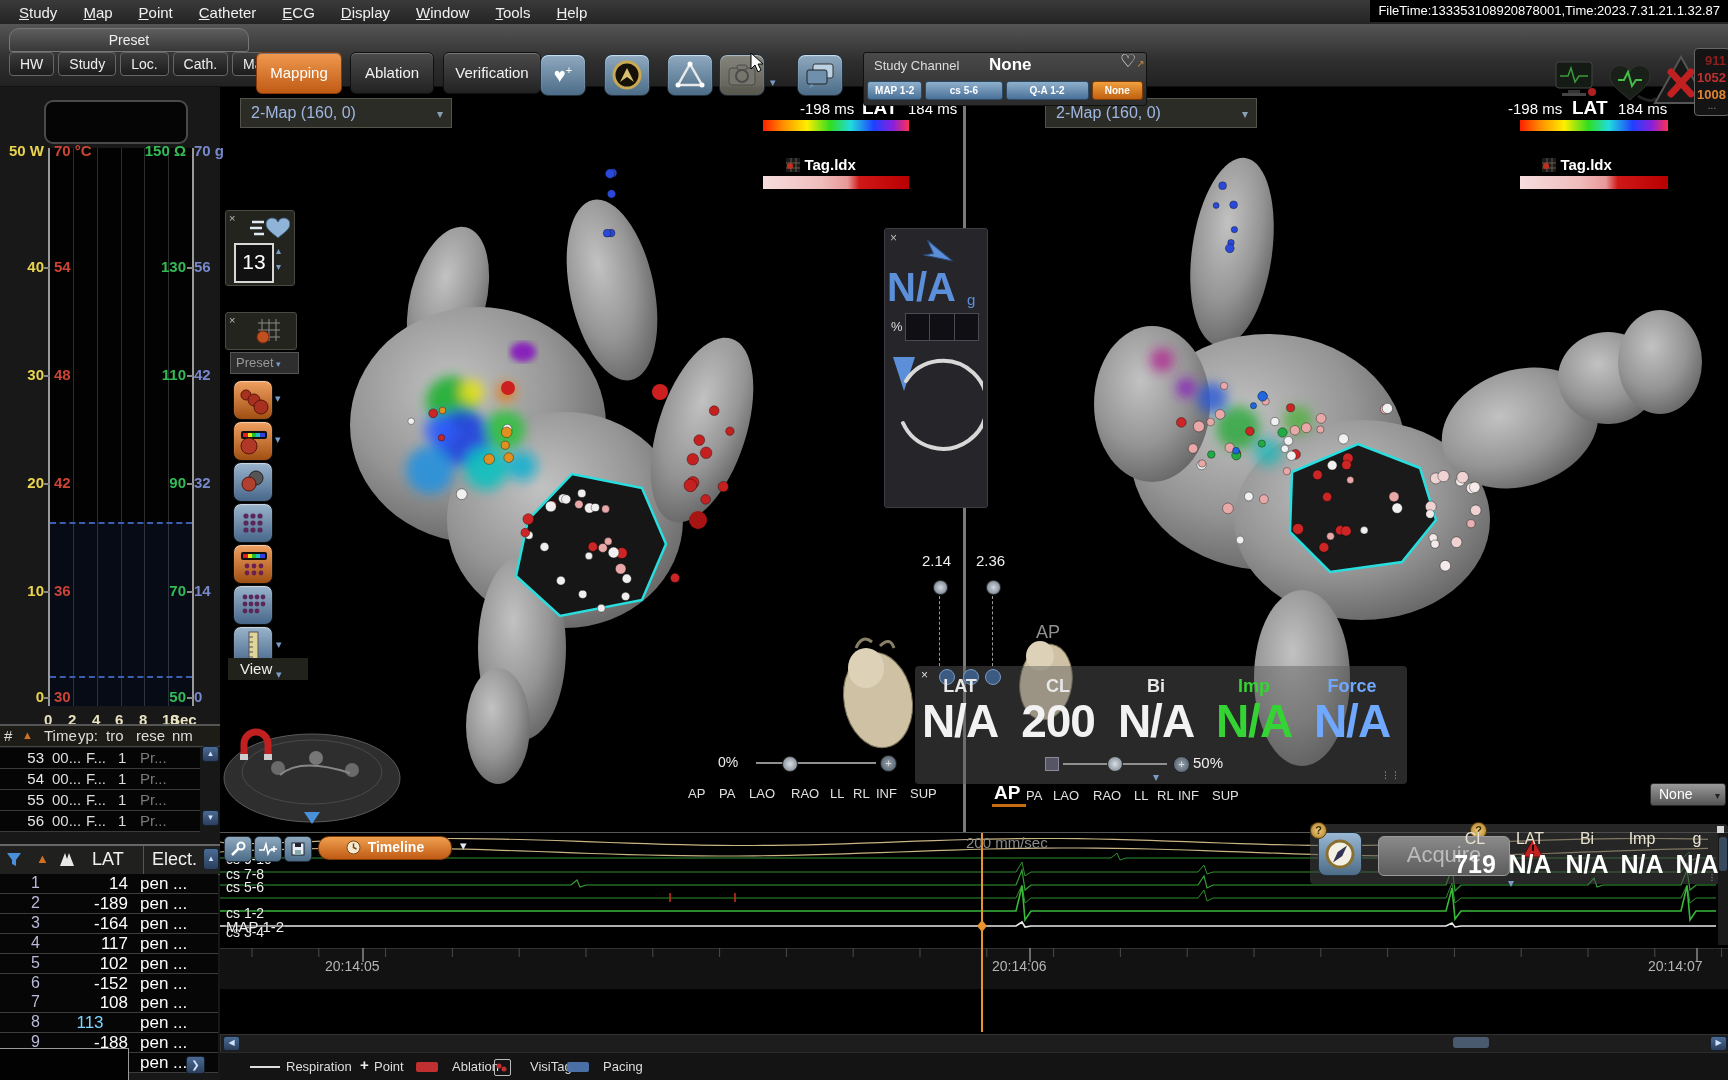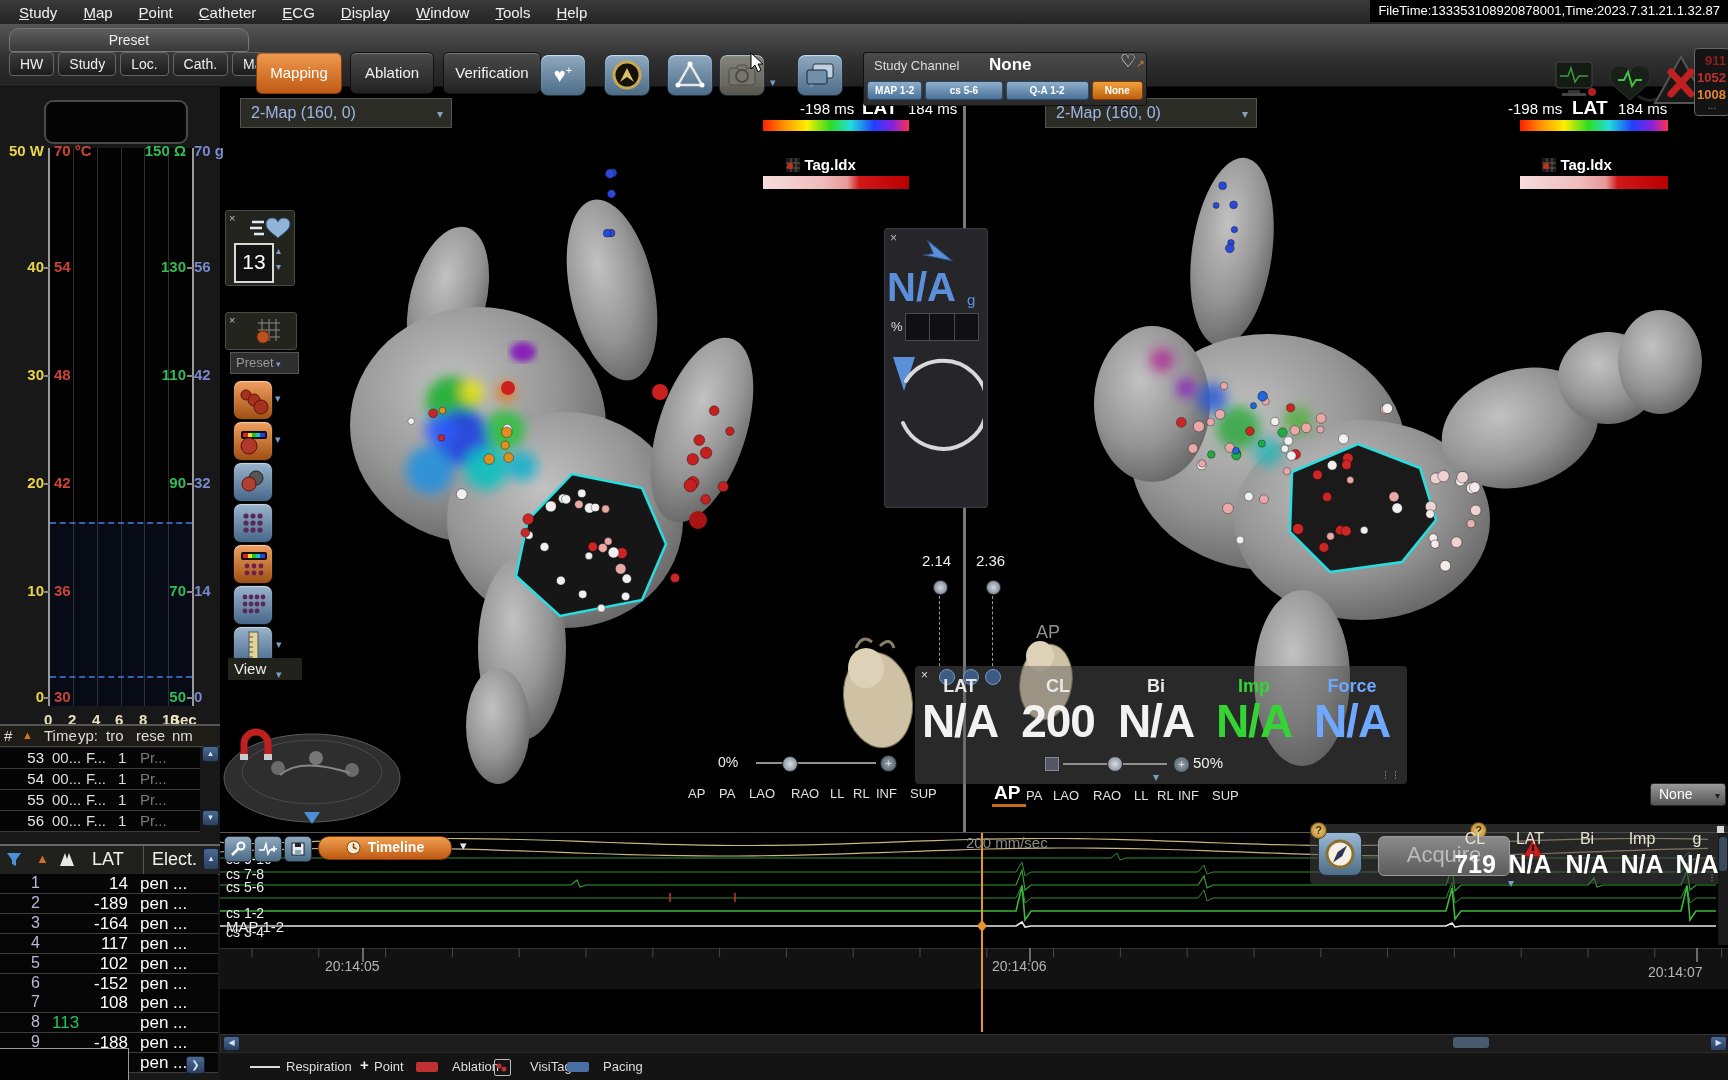--- a/index.html
+++ b/index.html
@@ -514,21 +514,21 @@
       </g>
     </svg>
 </div>
 <div class="pal-btn pal-blue" style="top:626px;">
   <svg width="38" height="38">
       <rect x="15" y="5" width="9" height="28" fill="#e0d49a" stroke="#555"></rect>
       <path d="M15,10 h4 M15,15 h4 M15,20 h4 M15,25 h4 M15,30 h4" stroke="#555"></path>
     </svg>
 </div>
 <span class="chevron" style="left:276px;top:638px;">▾</span>
-<div class="abs" style="left:228px;top:658px;width:68px;height:22px;background:#22221c;z-index:6;font-size:15px;color:#eee;line-height:22px;padding-left:6px;">
+<div class="abs" style="left:228px;top:658px;width:68px;height:22px;background:#22221c;z-index:6;font-size:15px;color:#eee;line-height:22px;padding-left:12px;">
   <span>View</span><span class="chevron" style="left:48px;top:5px;position:absolute;">▾</span>
 </div>
 
 <div class="abs" style="left:884px;top:228px;width:102px;height:278px;background:#26262a;border:1px solid #3c3c44;border-radius:3px;z-index:6;">
   <span class="abs" style="left:5px;top:2px;color:#bbb;font-size:12px;">×</span>
   <svg class="abs" style="left:34px;top:4px;" width="36" height="34">
     <path d="M32,30 L10,6 L14,20 L4,20 Z" fill="#5b8fd9" stroke="#2a4a7a" transform="rotate(-8 18 18)"></path>
   </svg>
   <div class="abs" style="left:2px;top:36px;font-size:40px;font-weight:bold;color:#5b8fd9;">N/A</div>
   <span class="abs" style="left:82px;top:62px;font-size:15px;color:#5b8fd9;">g</span>
@@ -752,21 +752,21 @@
         <span class="lat-cell" style="left: 52px; top: 0px; width: 76px; text-align: right; color: rgb(255, 255, 255);">-152</span>
         <span class="lat-cell" style="left: 140px; top: 0px; color: rgb(255, 255, 255);">pen ...</span>
       </div>
       <div style="position: absolute; left: 0px; top: 907.4px; width: 218px; height: 19px; border-bottom: 1px solid rgb(60, 60, 60); background: rgb(6, 6, 6);">
         <span class="lat-cell" style="left: 8px; top: 0px; width: 32px; text-align: right; color: rgb(185, 185, 217); font-size: 16px;">7</span>
         <span class="lat-cell" style="left: 52px; top: 0px; width: 76px; text-align: right; color: rgb(255, 255, 255);">108</span>
         <span class="lat-cell" style="left: 140px; top: 0px; color: rgb(255, 255, 255);">pen ...</span>
       </div>
       <div style="position: absolute; left: 0px; top: 927.3px; width: 218px; height: 19px; border-bottom: 1px solid rgb(60, 60, 60); background: rgb(6, 6, 6);">
         <span class="lat-cell" style="left: 8px; top: 0px; width: 32px; text-align: right; color: rgb(185, 185, 217); font-size: 16px;">8</span>
-        <span class="lat-cell" style="left: 52px; top: 0px; width: 76px; text-align: left; color: #22c55e;">113</span>
+        <span class="lat-cell" style="left: 52px; top: 0px; width: 76px; text-align: center; color: #7dd3fc;">113</span>
         <span class="lat-cell" style="left: 140px; top: 0px; color: rgb(255, 255, 255);">pen ...</span>
       </div>
       <div style="position: absolute; left: 0px; top: 947.2px; width: 218px; height: 19px; border-bottom: 1px solid rgb(60, 60, 60); background: rgb(6, 6, 6);">
         <span class="lat-cell" style="left: 8px; top: 0px; width: 32px; text-align: right; color: rgb(185, 185, 217); font-size: 16px;">9</span>
         <span class="lat-cell" style="left: 52px; top: 0px; width: 76px; text-align: right; color: rgb(255, 255, 255);">-188</span>
         <span class="lat-cell" style="left: 140px; top: 0px; color: rgb(255, 255, 255);">pen ...</span>
       </div>
       <div style="position: absolute; left: 0px; top: 967.1px; width: 218px; height: 19px; border-bottom: 1px solid rgb(60, 60, 60); background: rgb(6, 6, 6);">
         <span class="lat-cell" style="left: 8px; top: 0px; width: 32px; text-align: right; color: rgb(185, 185, 217); font-size: 16px;"></span>
         <span class="lat-cell" style="left: 52px; top: 0px; width: 76px; text-align: right; color: rgb(255, 255, 255);">6</span>
@@ -886,21 +886,21 @@
     </div>
   <div class="abs" style="right:4px;top:2px;width:7px;height:7px;background:#d8d8d8;"></div>
   <div class="abs" style="right:4px;bottom:2px;color:#aaa;font-size:8px;">⋮⋮</div>
 </div>
 <span class="abs" style="left:1508px;top:876px;color:#7a9cc8;font-size:12px;z-index:6;">▾</span>
 
 <div class="abs" style="left:220px;top:948px;width:1508px;height:40px;background:#121212;border-top:1px solid #303030;z-index:2;"></div>
 <div id="ecg-ts-holder">
     <div class="ts" style="left: 325px; top: 958px; z-index: 4;">20:14:05</div>
     <div class="ts" style="left: 992px; top: 958px; z-index: 4;">20:14:06</div>
-    <div class="ts" style="left: 1648px; top: 958px; z-index: 4; margin-top: 6px;">20:14:07</div>
+    <div class="ts" style="left: 1648px; top: 958px; z-index: 4;">20:14:07</div>
   </div>
 <div class="abs" style="left:220px;top:1034px;width:1508px;height:17px;background:#1d1d1d;border:1px solid #333;z-index:8;">
   <div class="sb-btn" style="left:2px;top:1px;width:15px;height:13px;font-size:8px;line-height:12px;">◀</div>
   <div class="abs" style="left:1232px;top:2px;width:36px;height:11px;background:#4a5a6e;border-radius:3px;"></div>
   <div class="sb-btn" style="right:2px;top:1px;width:15px;height:13px;font-size:8px;line-height:12px;">▶</div>
 </div>
 <div class="abs" style="left:1718px;top:833px;width:10px;height:112px;background:#1a1a1a;z-index:8;">
   <div class="abs" style="left:1px;top:4px;width:8px;height:34px;background:#3a4a5e;border-radius:3px;"></div>
 </div>
 <div id="legend-row">

